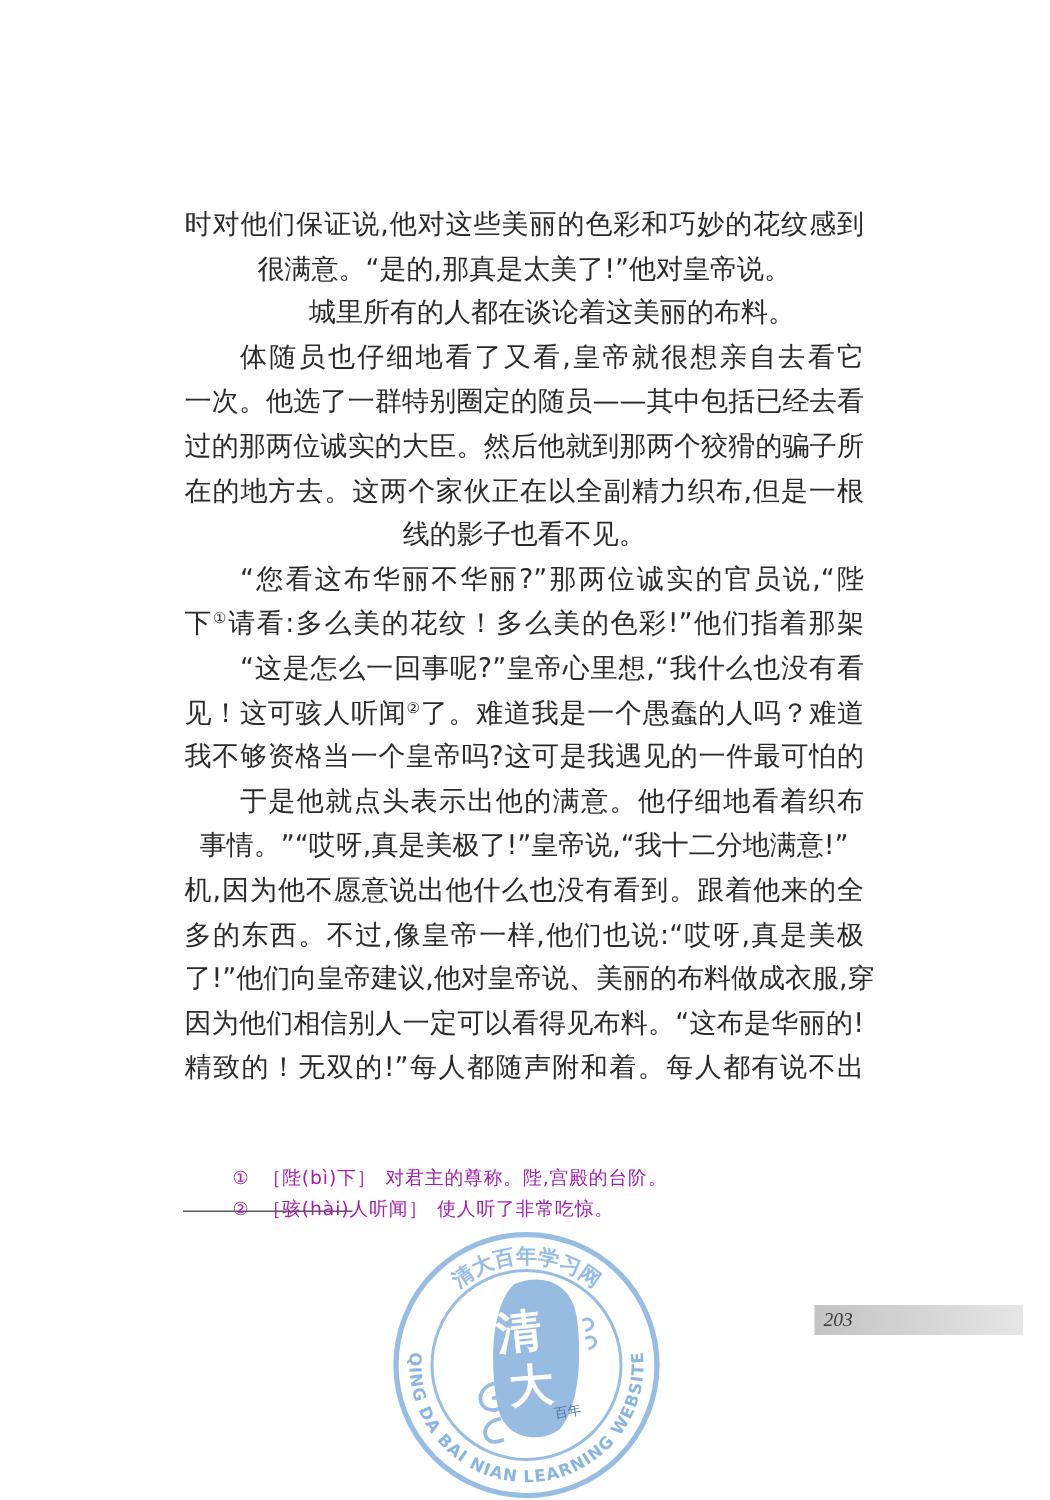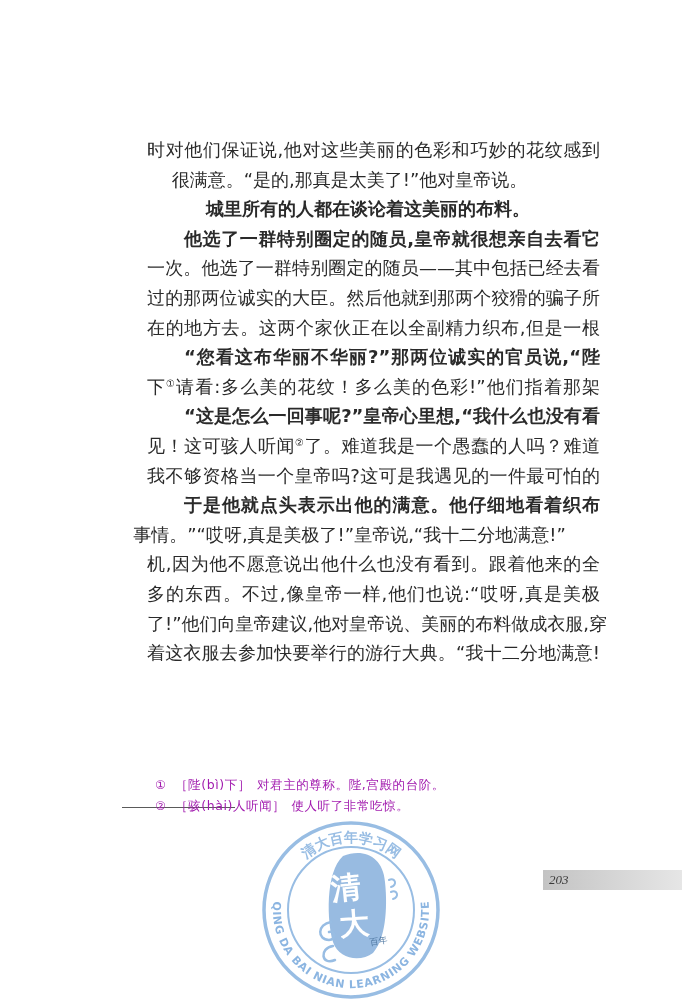--- a/index.html
+++ b/index.html
@@ -30,25 +30,23 @@
       width: 453px;
       height: 29.6px;
       line-height: 29.6px;
       font-size: 18px;
       white-space: nowrap;
       text-align: center;
     }
     .line.full {
       text-align: justify;
       text-align-last: justify;
-      margin-left: 24px;
     }
     .line.indent {
       padding-left: 37px;
-      font-weight: bold;
     }
     .fn-sup {
       font-size: 10px;
       vertical-align: 6px;
       line-height: 0;
     }
     .footnote-rule {
       position: absolute;
       left: 122px;
       top: 807px;
@@ -128,35 +126,37 @@
   </style>
 </head>
 <body>
 
 <div class="page">
 
   <div class="text-block">
     <div class="line full">时对他们保证说,他对这些美丽的色彩和巧妙的花纹感到</div>
     <div class="line">很满意。“是的,那真是太美了!”他对皇帝说。</div>
     <div class="line indent">城里所有的人都在谈论着这美丽的布料。</div>
-    <div class="line indent full">他选了一群特别圈定的随员,皇帝就很想亲自去看它</div>
+    <div class="line indent full">体随员也仔细地看了又看,皇帝就很想亲自去看它</div>
     <div class="line full">一次。他选了一群特别圈定的随员——其中包括已经去看</div>
     <div class="line full">过的那两位诚实的大臣。然后他就到那两个狡猾的骗子所</div>
     <div class="line full">在的地方去。这两个家伙正在以全副精力织布,但是一根</div>
+    <div class="line">线的影子也看不见。</div>
     <div class="line indent full">“您看这布华丽不华丽?”那两位诚实的官员说,“陛</div>
     <div class="line full"><span>下</span><span class="fn-sup">①</span><span>请看:多么美的花纹！多么美的色彩!”他们指着那架</span></div>
     <div class="line indent full">“这是怎么一回事呢?”皇帝心里想,“我什么也没有看</div>
     <div class="line full"><span>见！这可骇人听闻</span><span class="fn-sup">②</span><span>了。难道我是一个愚蠢的人吗？难道</span></div>
     <div class="line full">我不够资格当一个皇帝吗?这可是我遇见的一件最可怕的</div>
     <div class="line indent full">于是他就点头表示出他的满意。他仔细地看着织布</div>
     <div class="line">事情。”“哎呀,真是美极了!”皇帝说,“我十二分地满意!”</div>
     <div class="line full">机,因为他不愿意说出他什么也没有看到。跟着他来的全</div>
     <div class="line full">多的东西。不过,像皇帝一样,他们也说:“哎呀,真是美极</div>
     <div class="line full">了!”他们向皇帝建议,他对皇帝说、美丽的布料做成衣服,穿</div>
-    <div class="line full">着这衣服去参加快要举行的游行大典。“我十二分地满意!</div>
+    <div class="line full">因为他们相信别人一定可以看得见布料。“这布是华丽的!</div>
+    <div class="line full">精致的！无双的!”每人都随声附和着。每人都有说不出</div>
   </div>
 
   <div class="footnote-rule"></div>
 
   <div class="footnotes">
     <div class="footnote">
       <span class="fn-marker">①</span><span class="fn-term">［陛(bì)下］</span><span>对君主的尊称。陛,宫殿的台阶。</span>
     </div>
     <div class="footnote">
       <span class="fn-marker">②</span><span class="fn-term">［骇(hài)人听闻］</span><span>使人听了非常吃惊。</span>

